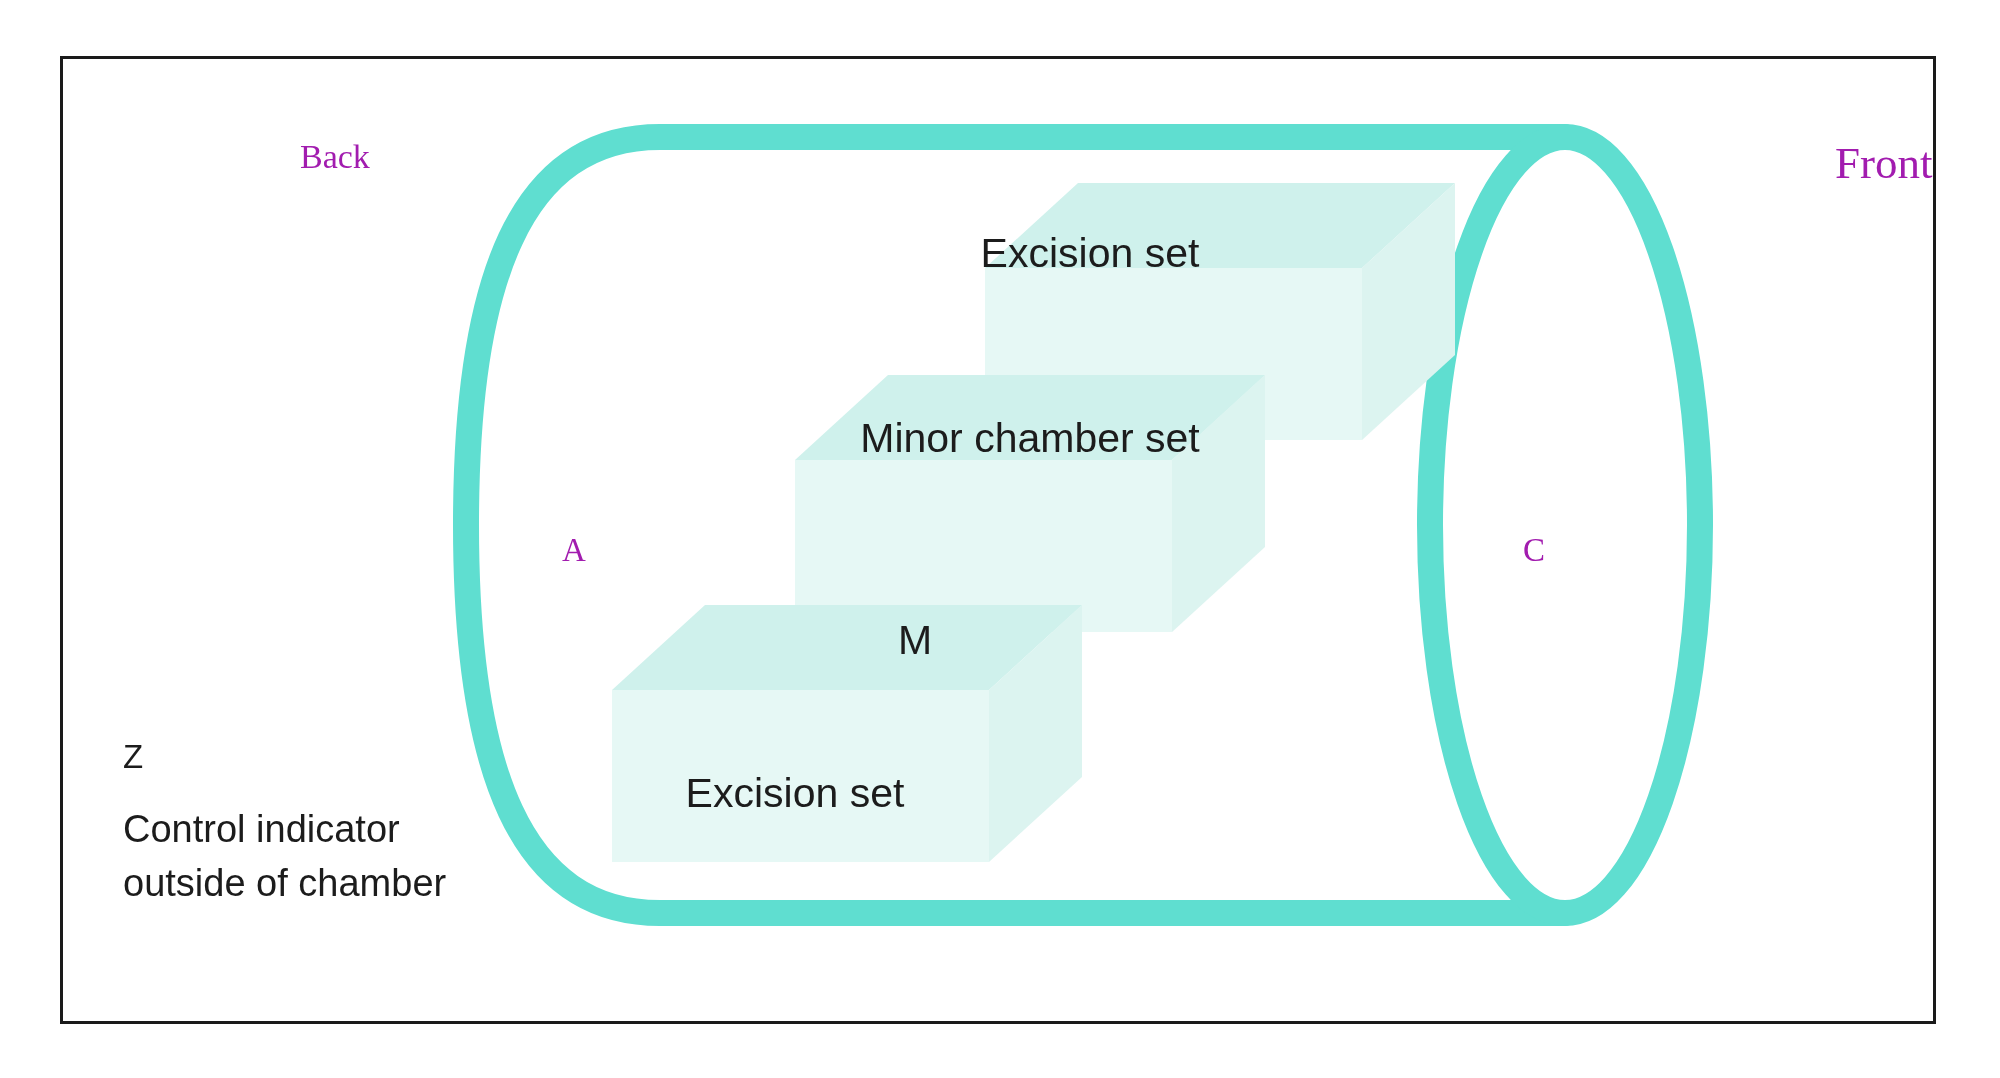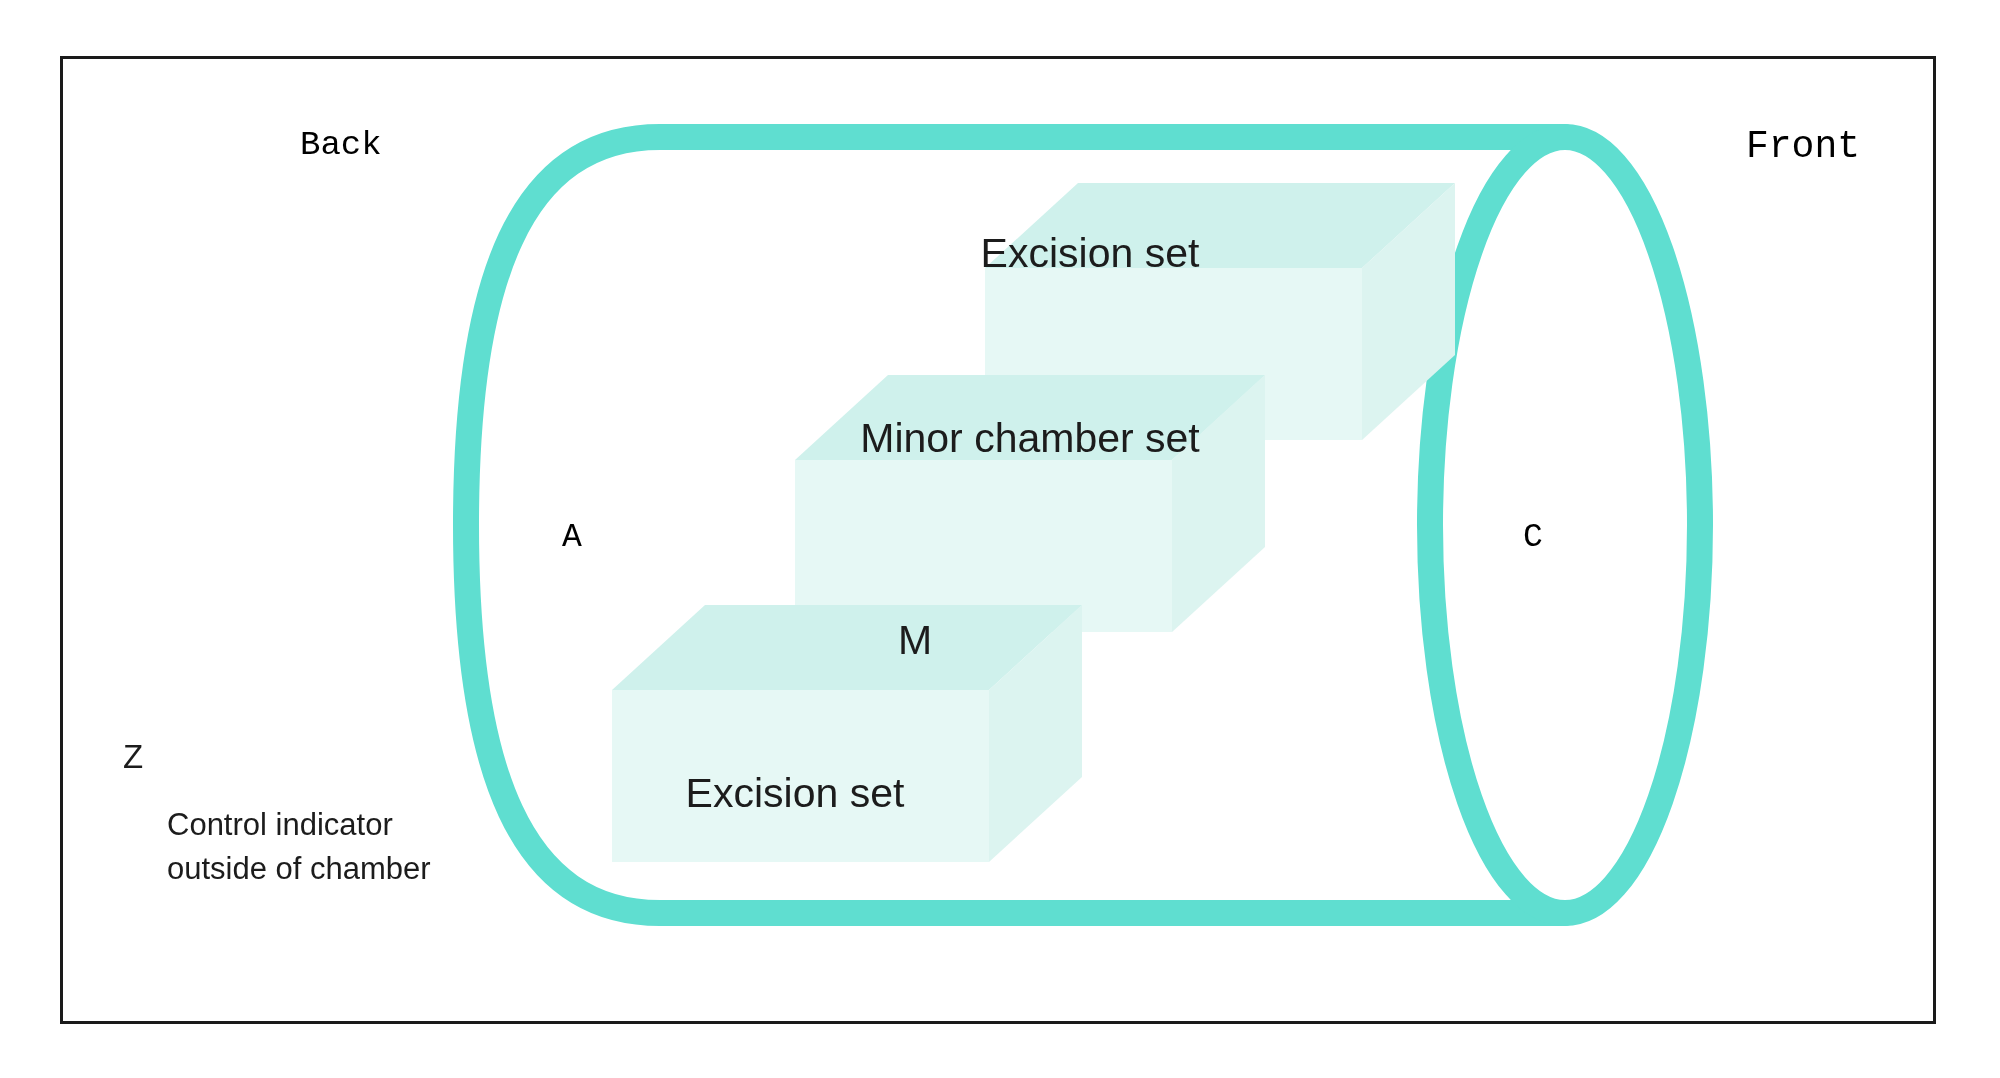--- a/index.html
+++ b/index.html
@@ -39,35 +39,36 @@
     position: absolute;
     left: 0;
     top: 0;
     width: 2000px;
     height: 1078px;
   }
 
   
   .lbl {
     position: absolute;
-    font-family: Liberation Mono, monospace;
-    color: #000000;
+    font-family: Liberation Serif, serif;
+    color: #a21caf;
     white-space: pre;
     line-height: 1.18;
+    margin-top: 12px;
   }
 
   .lbl-back {
     left: 300px;
     top: 125px;
     font-size: 34px;
   }
   .lbl-front {
-    left: 1746px;
+    left: 1835px;
     top: 125px;
-    font-size: 38px;
+    font-size: 45px;
   }
   .lbl-a {
     left: 562px;
     top: 519px;
     font-size: 33px;
   }
   .lbl-c {
     left: 1523px;
     top: 519px;
     font-size: 33px;
@@ -80,23 +81,22 @@
     width: 330px;
   }
   .lbl-z-letter {
     font-size: 33px;
     line-height: 1.0;
     display: block;
   }
   .lbl-z-desc {
     display: block;
     margin-top: 30px;
-    font-size: 31px;
+    font-size: 38px;
     line-height: 1.42;
-    margin-left: 44px;
   }
 
   
   .box-label {
     position: absolute;
     font-size: 41px;
     text-align: center;
     white-space: pre;
     color: #1c1c1c;
   }

